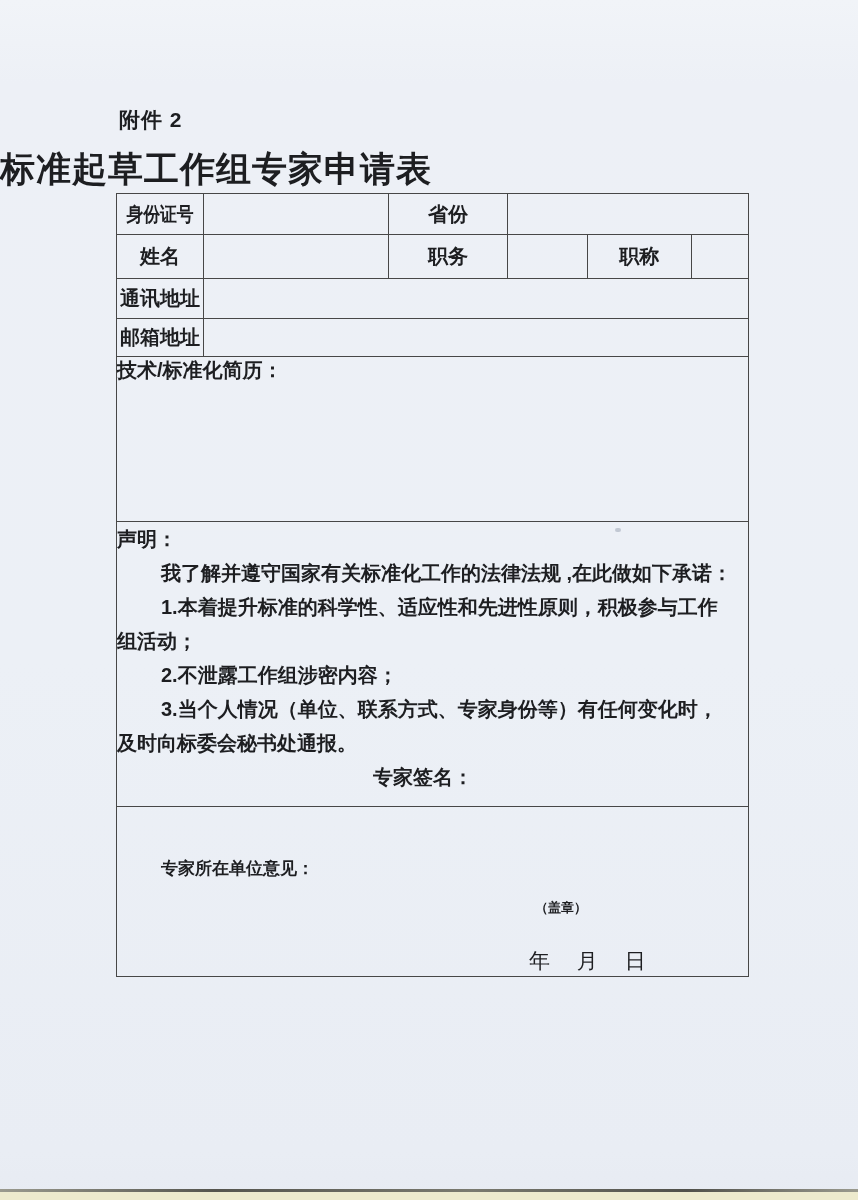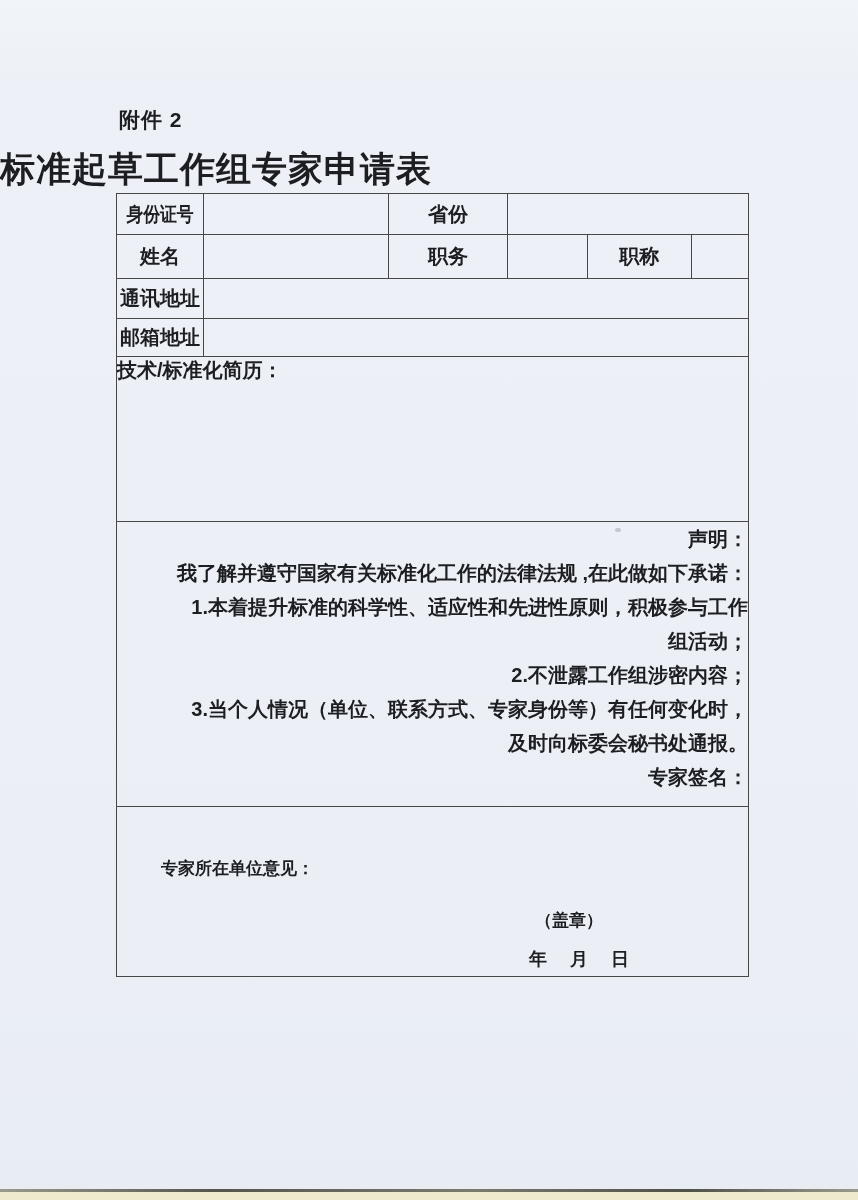--- a/index.html
+++ b/index.html
@@ -24,28 +24,28 @@
   }
   table.form td {
     border:1.6px solid #474747; padding:0;
     font-size:20px; font-weight:bold; color:#1d1e21;
     overflow:hidden;
   }
   td.lab { text-align:center; vertical-align:middle; }
   td.val { background:transparent; }
   .squeeze { display:inline-block; transform:scaleX(0.84); white-space:nowrap; }
   td.resume-cell { vertical-align:top; text-align:left; padding:10px 8px; }
-  td.decl-cell { vertical-align:top; text-align:right; padding:9px 6px 0 8px; }
+  td.decl-cell { vertical-align:top; text-align:left; padding:9px 6px 0 8px; }
   .decl-line { line-height:34px; white-space:nowrap; font-size:20px; }
   .decl-indent { padding-left:44px; }
   .decl-sig { padding-left:256px; }
   td.opinion-cell { position:relative; }
   .opinion-label { position:absolute; left:44px; top:50px; font-size:17px; font-weight:bold; white-space:nowrap; }
-  .seal-label { position:absolute; left:418px; top:102px; font-size:17px; font-weight:bold; white-space:pre; }
-  .date-label { position:absolute; left:412px; top:140px; font-size:18px; font-weight:bold; white-space:pre; }
+  .seal-label { position:absolute; left:418px; top:92px; font-size:13px; font-weight:bold; white-space:pre; }
+  .date-label { position:absolute; left:412px; top:140px; font-size:21px; font-weight:normal; white-space:pre; }
   .speck { position:absolute; left:615px; top:528px; width:6px; height:4px;
            background:#bcc3cf; border-radius:2px; opacity:.9; }
   .scan-edge-line { position:absolute; left:0; top:1189px; width:858px; height:3px;
     background:linear-gradient(90deg,#9a9a8e 0%,#55554e 25%,#7a7a6f 55%,#50504a 80%,#9a9a8e 100%); }
   .scan-edge-strip { position:absolute; left:0; top:1192px; width:858px; height:8px; background:#edeacd; }
 </style>
 </head>
 <body>
 
 <div class="page">

